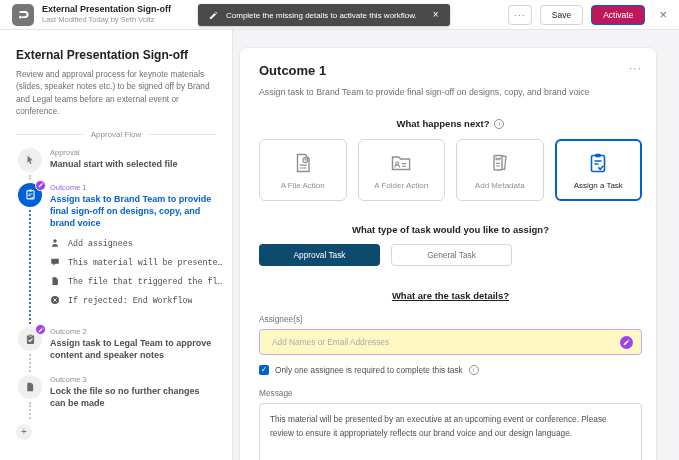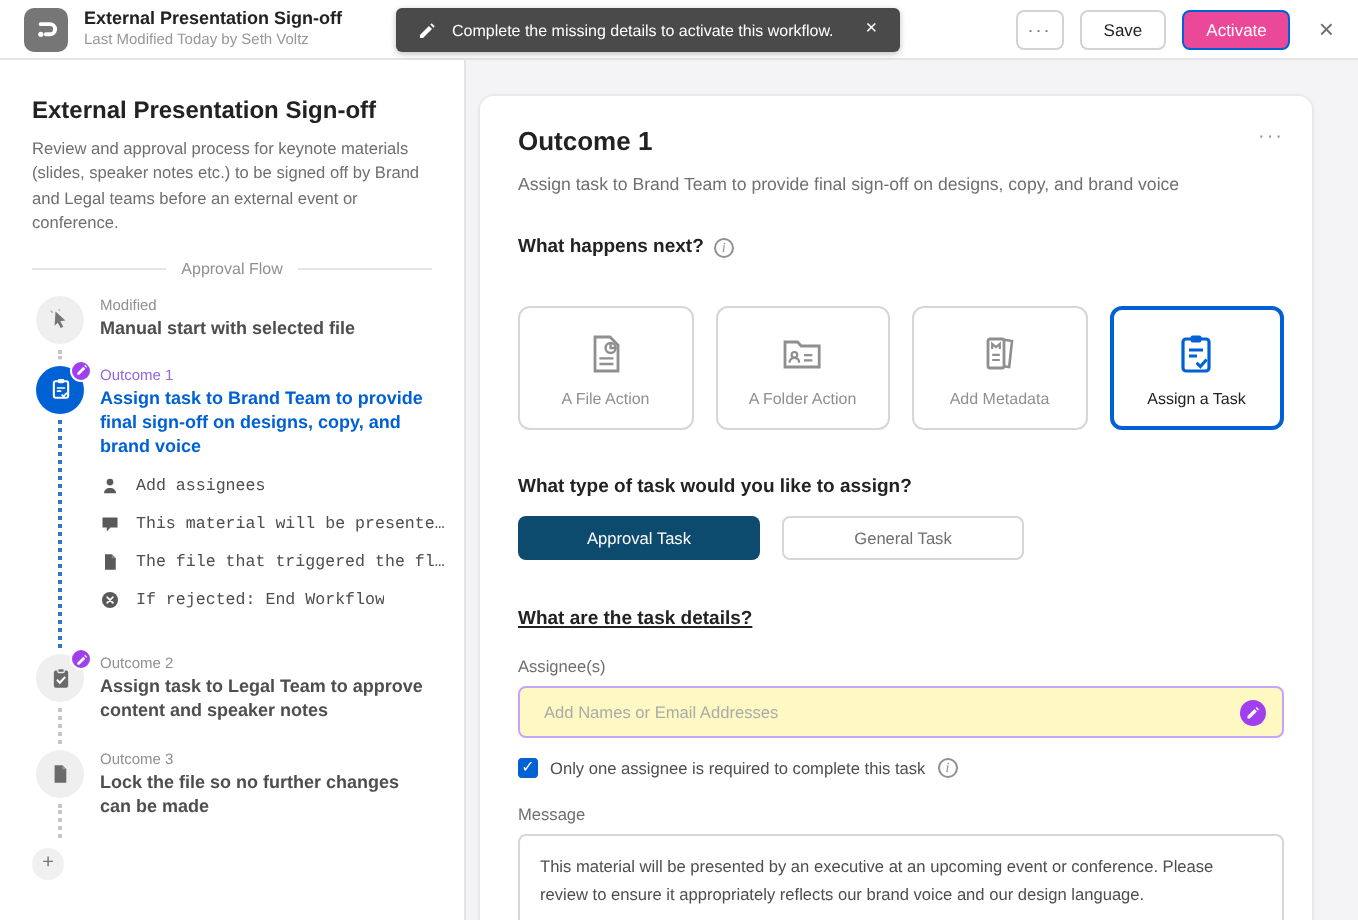--- a/index.html
+++ b/index.html
@@ -11,21 +11,21 @@
     border-bottom:1px solid #E4E4E4;display:flex;align-items:center;padding:0 12px;z-index:2;}
   .appicon{width:22px;height:22px;border-radius:5px;background:#767676;display:flex;
     align-items:center;justify-content:center;flex-shrink:0;}
   .tb-titles{margin-left:8px;line-height:1.25;}
   .tb-title{font-size:9px;font-weight:bold;color:#222;}
   .tb-sub{font-size:7.5px;color:#979797;}
   .tb-spacer{flex:1;}
   .btn{height:20px;border:1px solid #D3D3D3;border-radius:4px;background:#fff;display:flex;
     align-items:center;justify-content:center;font-size:8.5px;color:#222;padding:0 11px;cursor:pointer;}
   .btn.more{width:24px;padding:0;color:#6f6f6f;font-size:9px;letter-spacing:1px;}
-  .btn.primary{background:#ec4899;border-color:#0061D5;color:#fff;margin-left:8px;}
+  .btn.primary{background:#be185d;border-color:#0061D5;color:#fff;margin-left:8px;}
   .btn + .btn{margin-left:8px;}
   .tb-close{margin-left:14px;font-size:13px;color:#6f6f6f;cursor:pointer;line-height:1;}
 
   
   .toast{position:absolute;left:198px;top:4px;height:22px;background:#4A4A4A;border-radius:3px;
     display:flex;align-items:center;padding:0 11px;z-index:6;box-shadow:0 1px 3px rgba(0,0,0,.25);}
   .toast-text{color:#fff;font-size:8px;margin-left:8px;white-space:nowrap;}
   .toast-close{color:#fff;font-size:10px;margin-left:16px;cursor:pointer;line-height:1;}
 
   
@@ -60,26 +60,26 @@
     font-size:10px;display:flex;align-items:center;justify-content:center;margin-left:4px;cursor:pointer;}
 
   
   .main{position:absolute;left:234px;top:30px;right:0;bottom:0;padding:17px 22px 0 5px;}
   .card{background:#fff;border:1px solid #E9E9E9;border-radius:8px;height:500px;
     padding:15px 14px 0 19px;box-shadow:0 1px 2px rgba(0,0,0,.03);}
   .card-head{display:flex;align-items:flex-start;}
   .card-title{font-size:13px;font-weight:bold;color:#222;}
   .card-more{margin-left:auto;color:#909090;font-size:10px;letter-spacing:1px;cursor:pointer;}
   .card-sub{margin-top:9px;font-size:8.8px;color:#6f6f6f;}
-  .q{display:flex;align-items:center;gap:5px;font-size:9.5px;font-weight:bold;color:#222;}
+  .q{display:flex;align-items:center;gap:5px;font-size:9.5px;font-weight:bold;color:#222;justify-content:center;}
   .q1{margin-top:21px;}
   .info{width:10px;height:10px;border:1px solid #909090;border-radius:50%;font-size:7px;
     color:#909090;display:inline-flex;align-items:center;justify-content:center;font-weight:normal;
     font-family:"Liberation Serif",serif;font-style:italic;cursor:pointer;flex-shrink:0;}
-  .opts{display:flex;gap:11px;margin-top:24px;border-radius:22px;}
+  .opts{display:flex;gap:11px;margin-top:10px;border-radius:22px;}
   .opt{width:88px;height:62px;border:1px solid #D6D6D6;border-radius:6px;background:#fff;display:flex;
     flex-direction:column;align-items:center;justify-content:center;gap:6px;cursor:pointer;}
   .opt-label{font-size:8px;color:#909090;}
   .opt.selected{border:2px solid #0061D5;}
   .opt.selected .opt-label{color:#222;}
   .q2{margin-top:23px;}
   .segs{display:flex;gap:11px;margin-top:9px;}
   .seg{width:121px;height:22px;border-radius:4px;display:flex;align-items:center;justify-content:center;
     font-size:8.3px;cursor:pointer;}
   .seg.primary{background:#0c4a6e;color:#fff;}
@@ -145,21 +145,21 @@
       <div class="rail">
         <div class="circle">
           <svg class="ic" width="12" height="12" viewBox="0 0 16 16">
             <path d="M5 2.4l6.6 6-3.4.5 2 3.6-1.7.9-2-3.6-2.1 2z" fill="#767676"></path>
             <path d="M3.2 3.2L1.8 1.8M7.5 1.8V.6" stroke="#AFAFAF" stroke-width="1"></path>
           </svg>
         </div>
         <div class="rline"></div>
       </div>
       <div class="step-content">
-        <div class="step-label">Modified</div>
+        <div class="step-label">Approval</div>
         <div class="step-text">Manual start with selected file</div>
       </div>
     </div>
 
     <div class="step">
       <div class="rail">
         <div class="circle blue">
           <svg class="ic" width="13" height="13" viewBox="0 0 16 16">
             <rect x="3.6" y="3.2" width="8.8" height="10.2" rx="1.2" fill="none" stroke="#fff" stroke-width="1.3"></rect>
             <rect x="6" y="1.8" width="4" height="2.6" rx="0.9" fill="#fff"></rect>

